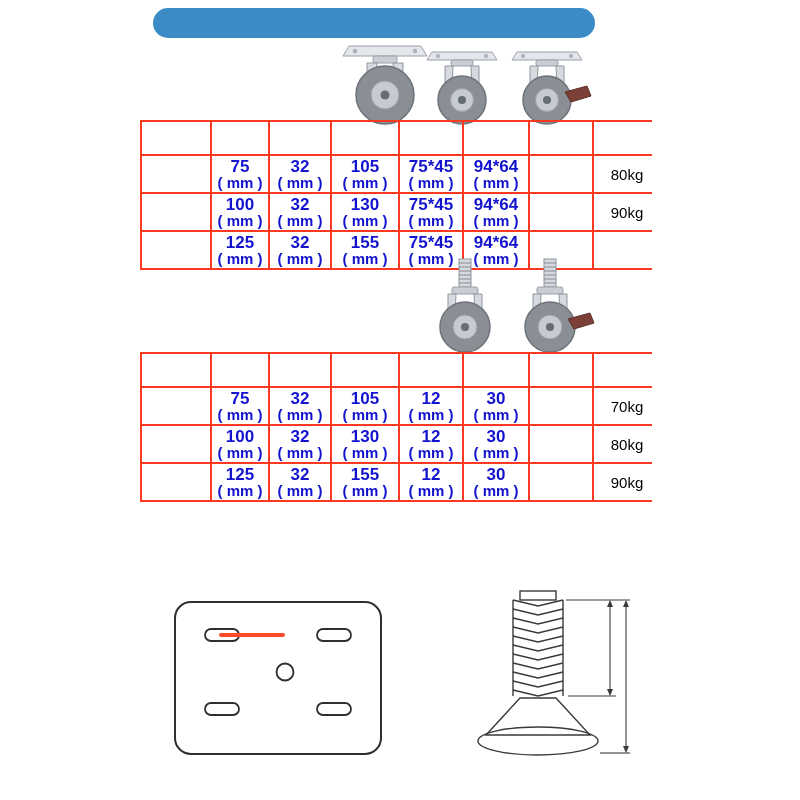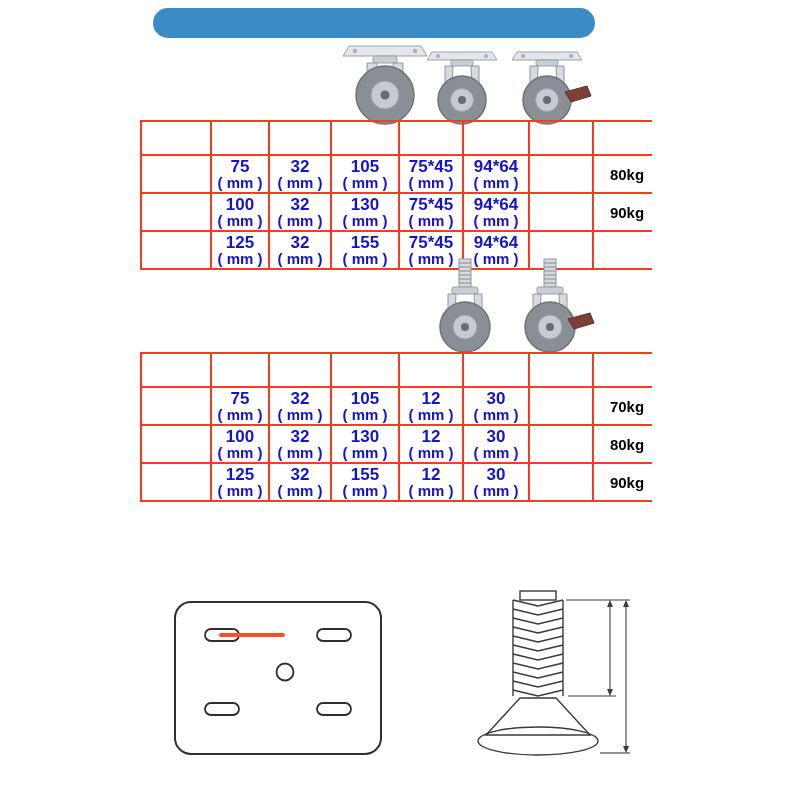--- a/index.html
+++ b/index.html
@@ -18,21 +18,21 @@
   table.spec-table td{
     border:2px solid var(--grid,#f93a20);
     padding:0;text-align:center;vertical-align:middle;overflow:hidden;
   }
   #table-top{top:120px;}
   #table-bottom{top:352px;}
   .spec-table tr{height:38px;}
   .spec-table tr:first-child{height:34px;}
   .val{display:block;color:var(--value,#1212cf);font-weight:bold;font-size:17px;line-height:18px;}
   .unit{display:block;color:var(--value,#1212cf);font-weight:bold;font-size:15px;line-height:14px;}
-  td.weight{color:var(--weight,#000);font-weight:bold;font-size:15px;}
+  td.weight{color:var(--weight,#000);font-weight:normal;font-size:15px;}
   .red-mark{stroke:var(--red_mark,#ff4a2a);}
   .tline{stroke:#3a3a3a;stroke-width:1.4;fill:none;}
   .dline{stroke:#3a3a3a;stroke-width:1.1;fill:none;}
 </style>
 </head>
 <body>
 
 <div id="stage">
 
   <div id="banner"></div>

